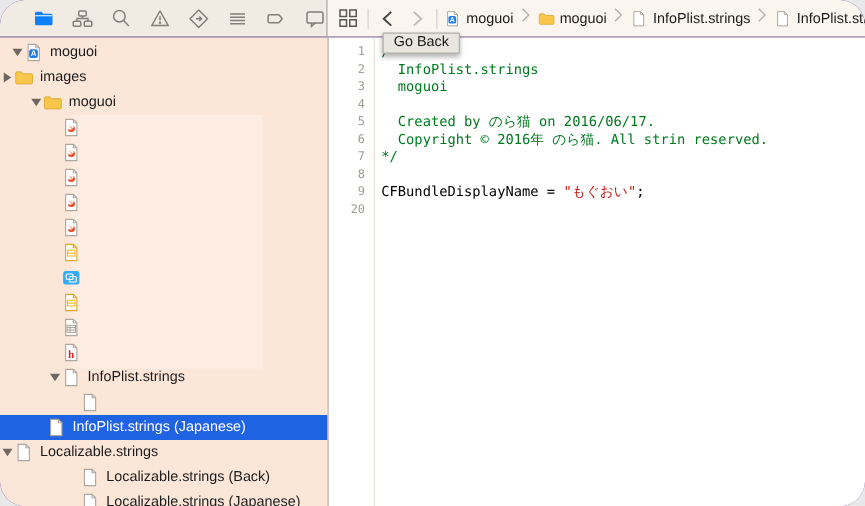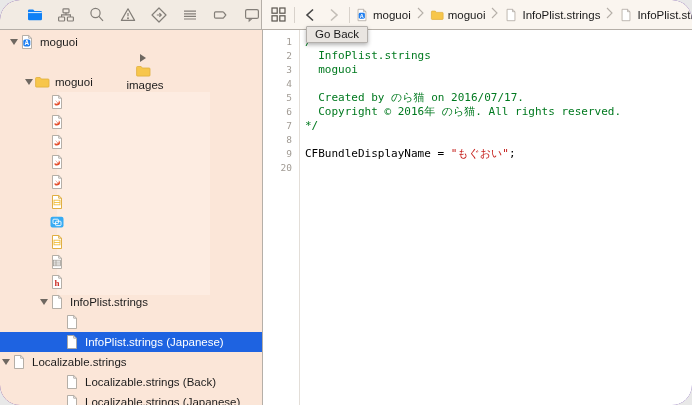--- a/index.html
+++ b/index.html
@@ -185,21 +185,21 @@
           <span class="ticon">
             <svg width="16" height="16" viewBox="0 0 16 16">
               <path d="M3.5 1.5h6.2L12.5 4.2v10.3h-9z" fill="#fff" stroke="#ada79f" stroke-width="0.9"></path>
               <path d="M9.7 1.5v2.7h2.8" fill="none" stroke="#ada79f" stroke-width="0.9"></path>
               <rect x="4.3" y="5.4" width="7" height="7" rx="1.7" fill="#1e7ef0"></rect>
               <text x="7.8" y="10.9" font-size="6.3" fill="#fff" text-anchor="middle" font-family="Liberation Sans,sans-serif" font-weight="bold">A</text>
             </svg>
           </span>
           <span class="lbl">moguoi</span>
         </div>
-        <div class="row" style="padding-left: 23px; flex-direction: column;">
+        <div class="row" style="">
           <span class="tri">
             <span class="tri-closed"></span>
           </span>
           <span class="ticon">
             <svg width="16" height="16" viewBox="0 0 16 16">
               <path d="M1.6 4.4 a0.9 0.9 0 0 1 0.9 -0.9 h3.6 l1.2 1.5 h6.8 a0.9 0.9 0 0 1 0.9 0.9 v6.3 a0.9 0.9 0 0 1 -0.9 0.9 H2.5 a0.9 0.9 0 0 1 -0.9 -0.9 z" fill="#f7c64b" stroke="#dfae3c" stroke-width="0.8"></path>
             </svg>
           </span>
           <span class="lbl">images</span>
         </div>
@@ -335,21 +335,21 @@
         </div>
         <div class="row" style="padding-left: 53px;">
           <span class="tri"></span>
           <span class="ticon">
             <svg width="16" height="16" viewBox="0 0 16 16">
               <path d="M3.5 1.5h6.2L12.5 4.2v10.3h-9z" fill="#fff" stroke="#ada79f" stroke-width="0.9"></path>
               <path d="M9.7 1.5v2.7h2.8" fill="none" stroke="#ada79f" stroke-width="0.9"></path>
             </svg>
           </span>
         </div>
-        <div class="row selected" style="padding-left: 53px;">
+        <div class="row selected" style="padding-left: 26px;">
           <span class="tri"></span>
           <span class="ticon">
             <svg width="16" height="16" viewBox="0 0 16 16">
               <path d="M3.5 1.5h6.2L12.5 4.2v10.3h-9z" fill="#fff" stroke="#ada79f" stroke-width="0.9"></path>
               <path d="M9.7 1.5v2.7h2.8" fill="none" stroke="#ada79f" stroke-width="0.9"></path>
             </svg>
           </span>
           <span class="lbl">InfoPlist.strings (Japanese)</span>
         </div>
         <div class="row" style="">
@@ -398,22 +398,22 @@
         <div>7</div>
         <div>8</div>
         <div>9</div>
         <div>20</div>
       </div>
     <div class="code" id="code">
         <div><span class="tk-c">/*</span></div>
         <div><span class="tk-c">  InfoPlist.strings</span></div>
         <div><span class="tk-c">  moguoi</span></div>
         <div></div>
-        <div><span class="tk-c">  Created by のら猫 on 2016/07/17.</span></div>
-        <div><span class="tk-c">  Copyright © 2016年 のら猫. All rights reserved.</span></div>
+        <div><span class="tk-c">  Created by のら猫 on 2016/06/17.</span></div>
+        <div><span class="tk-c">  Copyright © 2016年 のら猫. All strin reserved.</span></div>
         <div><span class="tk-c">*/</span></div>
         <div></div>
         <div><span class="tk-p">CFBundleDisplayName = </span><span class="tk-s">"もぐおい"</span><span class="tk-p">;</span></div>
         <div></div>
       </div>
   </div>
 
   <div class="tooltip">Go Back</div>
 
 </div>

